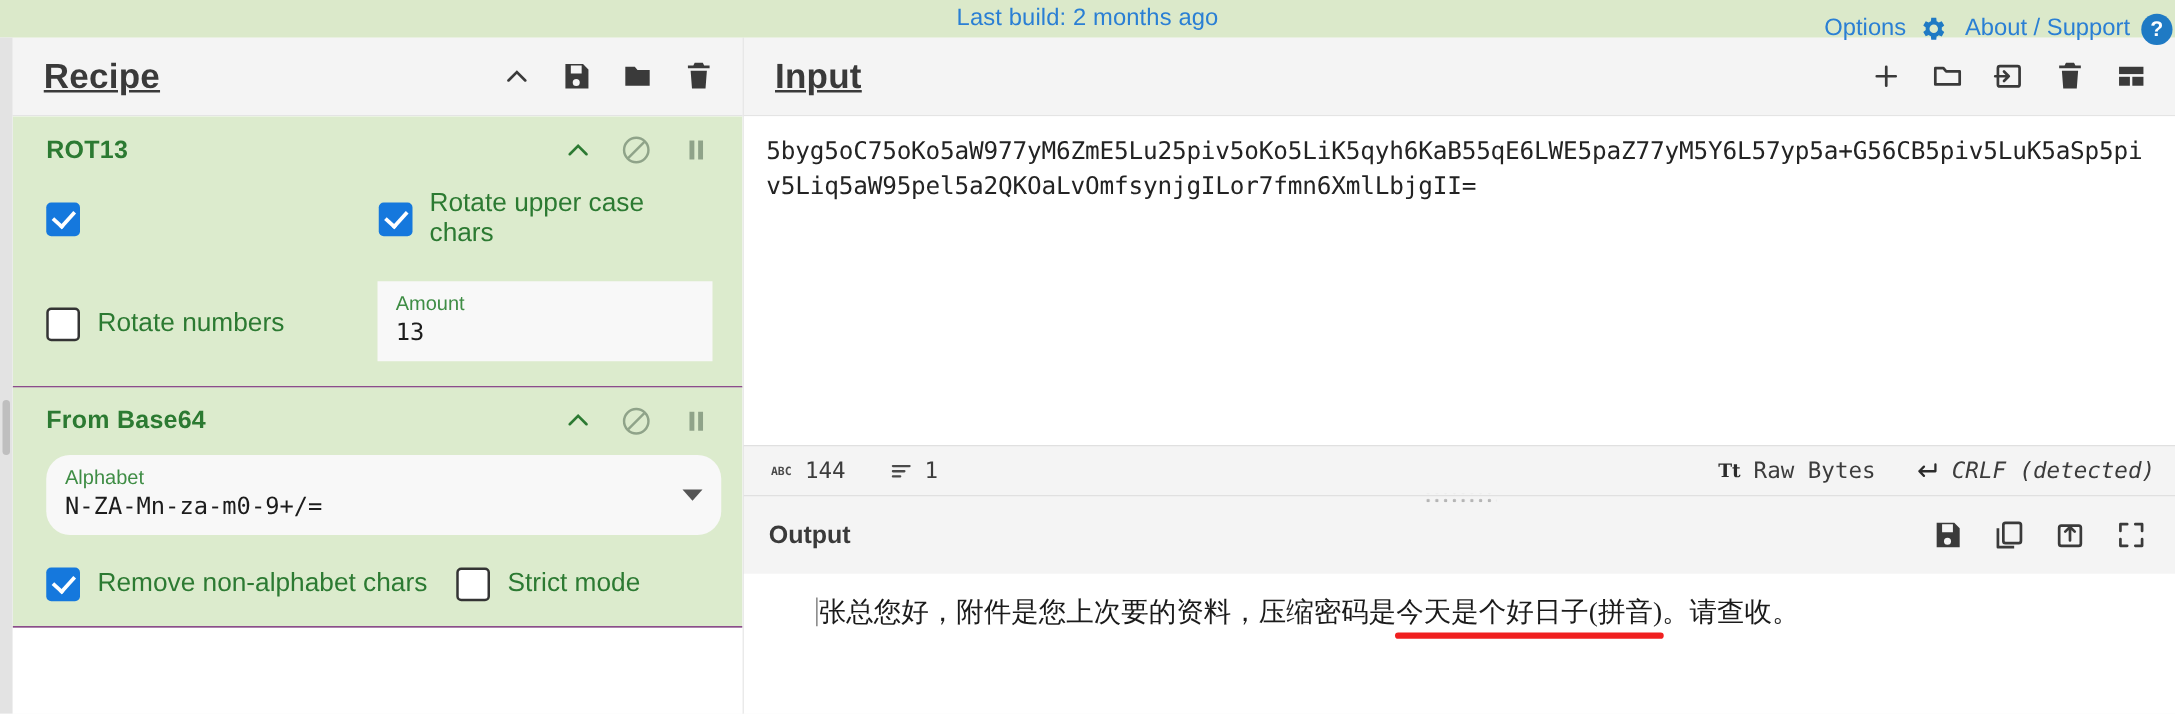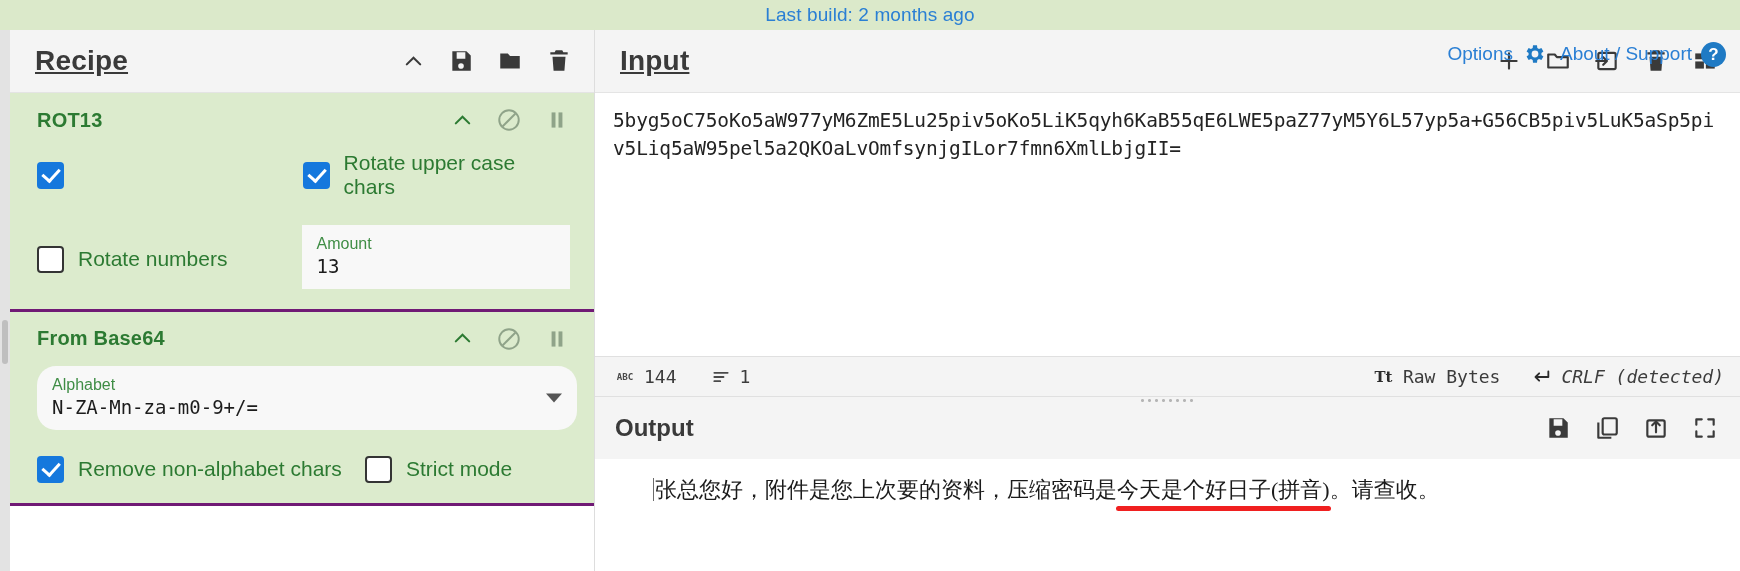--- a/index.html
+++ b/index.html
@@ -14,22 +14,22 @@
   
   .banner {
     height: 30px; flex: 0 0 30px;
     background: #dbe9ca;
     display: flex; align-items: center; justify-content: center;
     position: relative;
     font-size: 19px;
   }
   .banner-build { color: #2a7fd4; letter-spacing: .1px; }
   .banner-right {
-    position: absolute; right: 14px; top: 0; height: 46px;
-    display: flex; align-items: center; gap: 14px; margin-top: 31px;
+    position: absolute; right: 2px; top: 0; height: 46px;
+    display: flex; align-items: center; gap: 14px;
   }
   .banner-link {
     color: #2a7fd4; font-size: 19px; display: flex; align-items: center; gap: 9px;
     cursor: pointer;
   }
   .gear { width: 24px; height: 24px; display: block; }
   .qmark {
     width: 25px; height: 25px; border-radius: 50%;
     background: #1f7ac4; color: #fff; font-size: 17px; font-weight: bold;
     display: flex; align-items: center; justify-content: center;
@@ -52,21 +52,21 @@
     display: flex; align-items: center; padding: 0 22px 0 25px;
     border-bottom: 1px solid #e4e4e4;
   }
   .panel-title h2 { font-size: 28px; font-weight: bold; color: #3a3a3a; letter-spacing: .2px; text-decoration: underline;}
   .title-icons { margin-left: auto; display: flex; align-items: center; gap: 23px; color: #444; }
   .ic { width: 26px; height: 26px; display:block; cursor: pointer; }
   .ic-sm { width: 23px; height: 23px; display:block;}
 
   .recipe-list { flex: 1 1 auto; overflow: hidden; background: #fff; }
   .op {
-    background: #dcebcd; border-bottom: 3px solid #701a75;
+    background: #dcebcd; border-bottom: 1px solid #701a75;
   }
   .op-head {
     display: flex; align-items: center; padding: 14px 24px 12px 27px;
   }
   .op-head h3 { font-size: 20px; font-weight: bold; color: #2c7a32; letter-spacing:.2px;}
   .op-icons { margin-left: auto; display: flex; align-items: center; gap: 22px; }
   .chev-g { color: #2c7a32; }
   .op-body { padding: 0 24px 20px 27px; }
 
   .cb-row { display: flex; align-items: center; gap: 0; margin-top: 6px; }
@@ -334,21 +334,21 @@
             <svg class="ic-sm" viewBox="0 0 24 24" style="width:22px;height:22px;">
               <path fill="none" stroke="#2b2b2b" stroke-width="2" stroke-linecap="round" stroke-linejoin="round" d="M20 6v6H6m4-4l-4 4 4 4"></path>
             </svg>
             <span class="mono-it">CRLF (detected)</span>
           </div>
         </div>
         <div class="grip"></div>
       </div>
 
       <div class="output-header">
-        <h2 style="font-size:24px;font-weight:bold;color:#3a3a3a;">Output</h2>
+        <h2 style="font-size:20px;font-weight:bold;color:#3a3a3a;">Output</h2>
         <div class="title-icons">
           <svg class="ic" viewBox="0 0 24 24">
             <path fill="#3a3a3a" d="M4 3h13l4 4v14H4V3zm4 1v6h8V4H8zm4 10a2.6 2.6 0 1 0 0 5.2 2.6 2.6 0 0 0 0-5.2z"></path>
           </svg>
           <svg class="ic" viewBox="0 0 24 24">
             <rect x="8" y="3" width="13" height="15" rx="1.6" fill="none" stroke="#3a3a3a" stroke-width="2"></rect>
             <path fill="none" stroke="#3a3a3a" stroke-width="2" stroke-linejoin="round" d="M16 21H4V7"></path>
           </svg>
           <svg class="ic" viewBox="0 0 24 24">
             <rect x="4" y="5" width="16" height="15" rx="1.6" fill="none" stroke="#3a3a3a" stroke-width="2"></rect>

